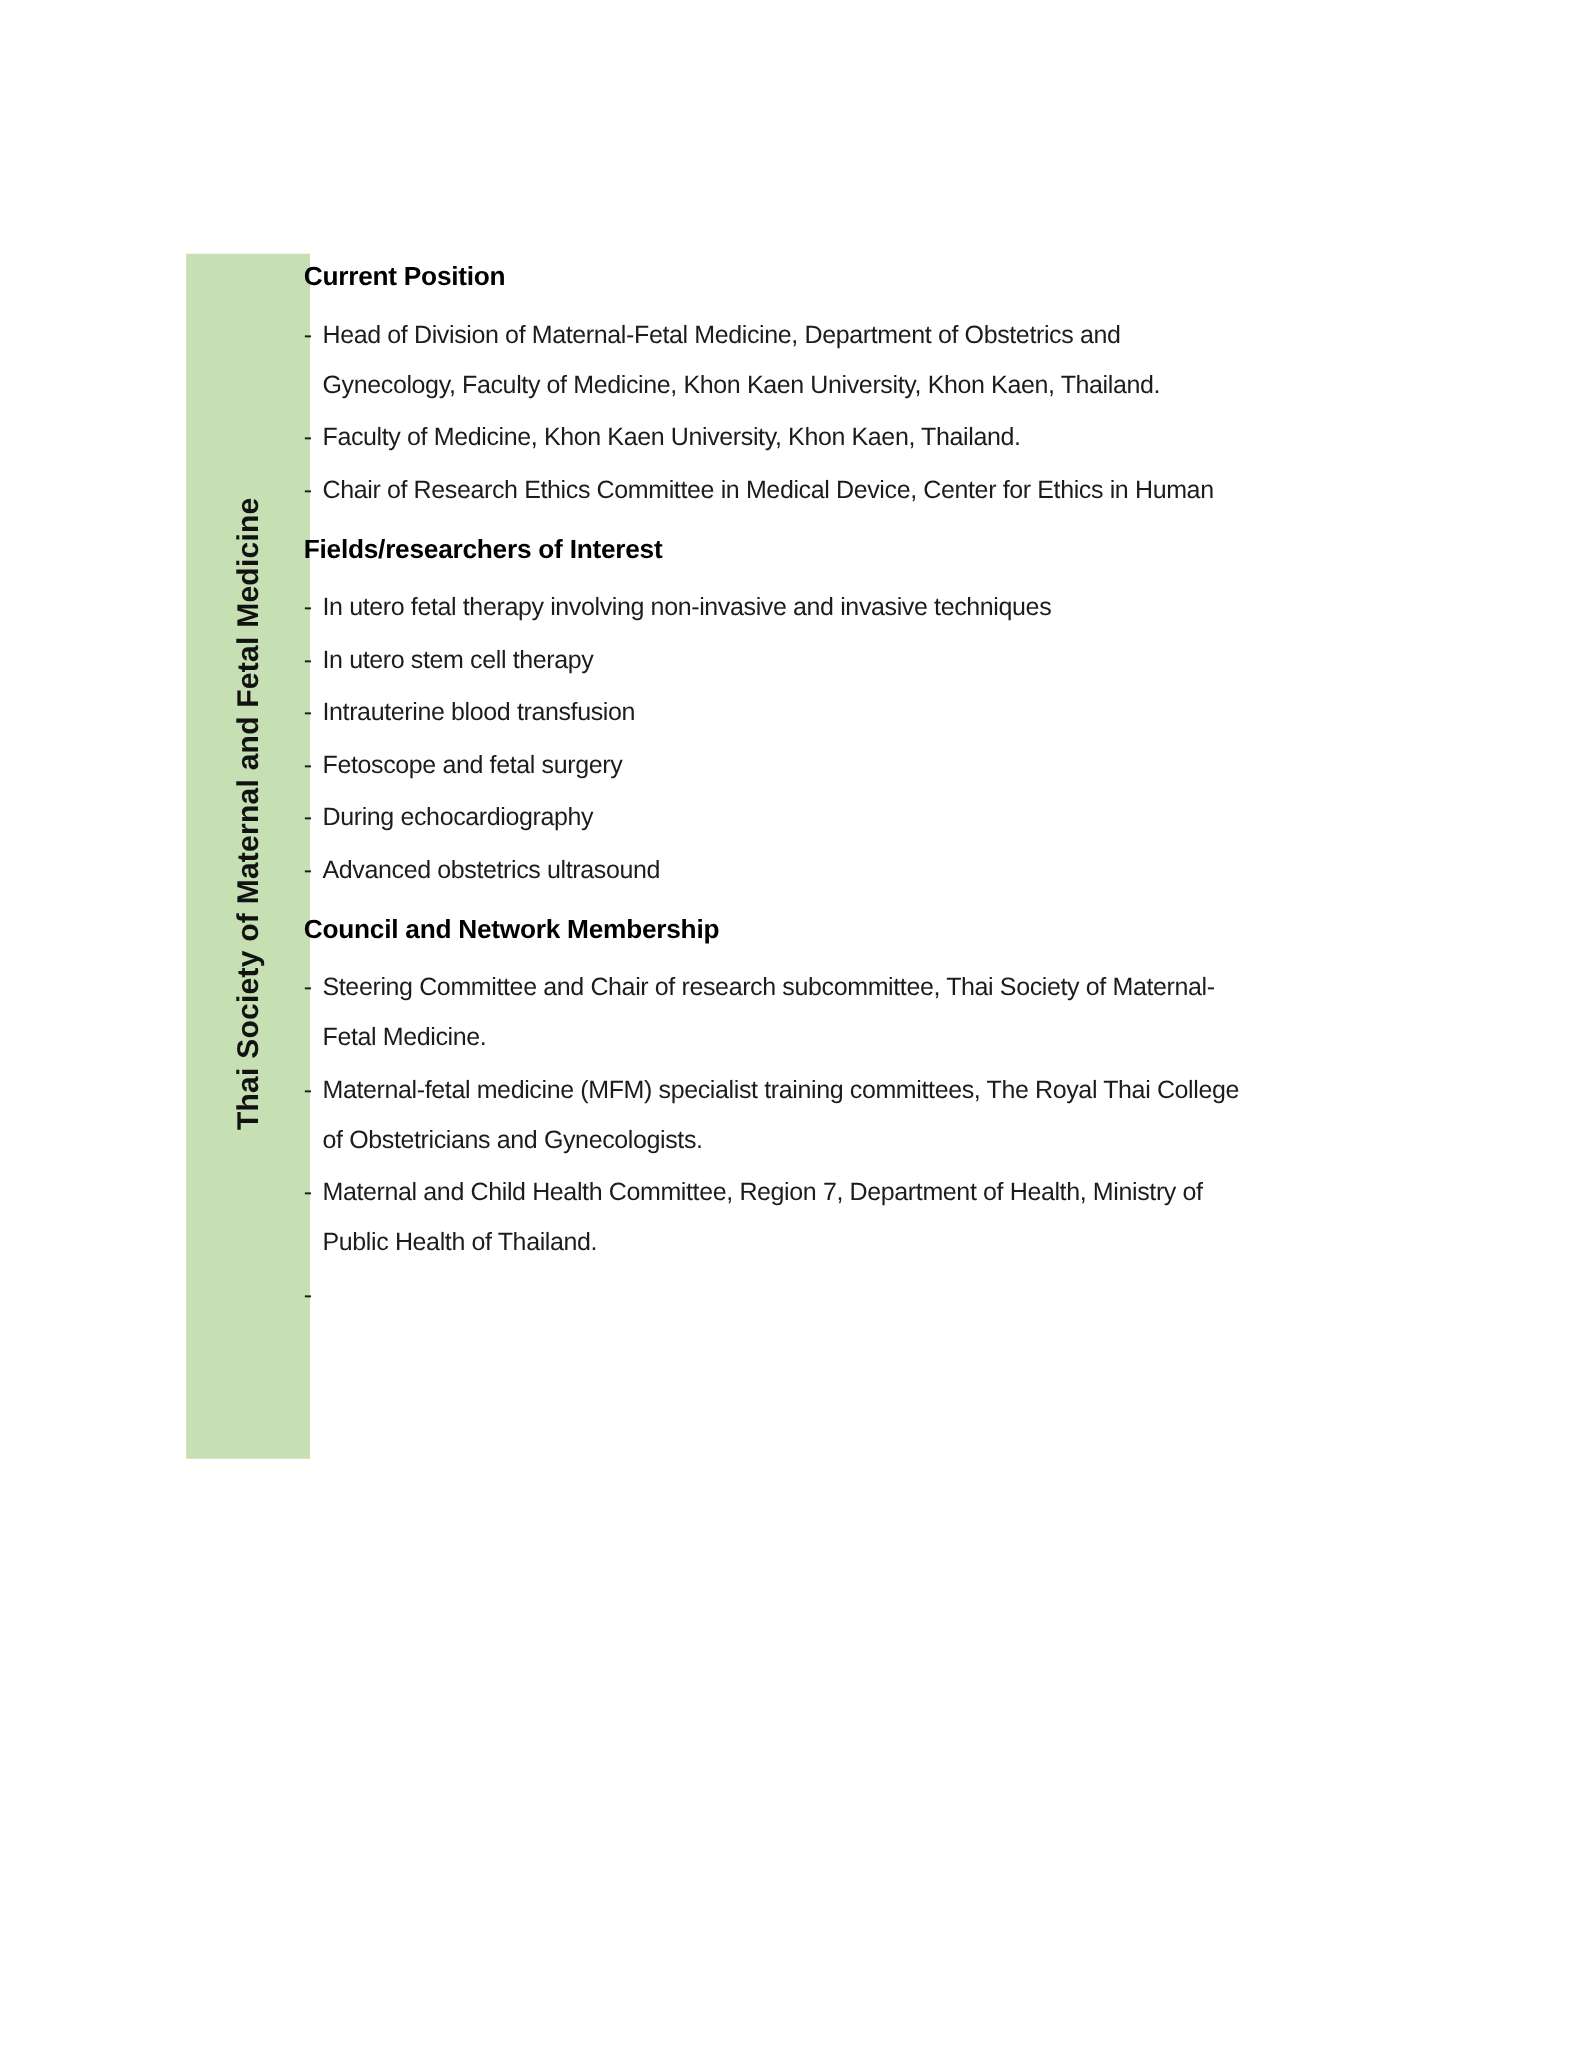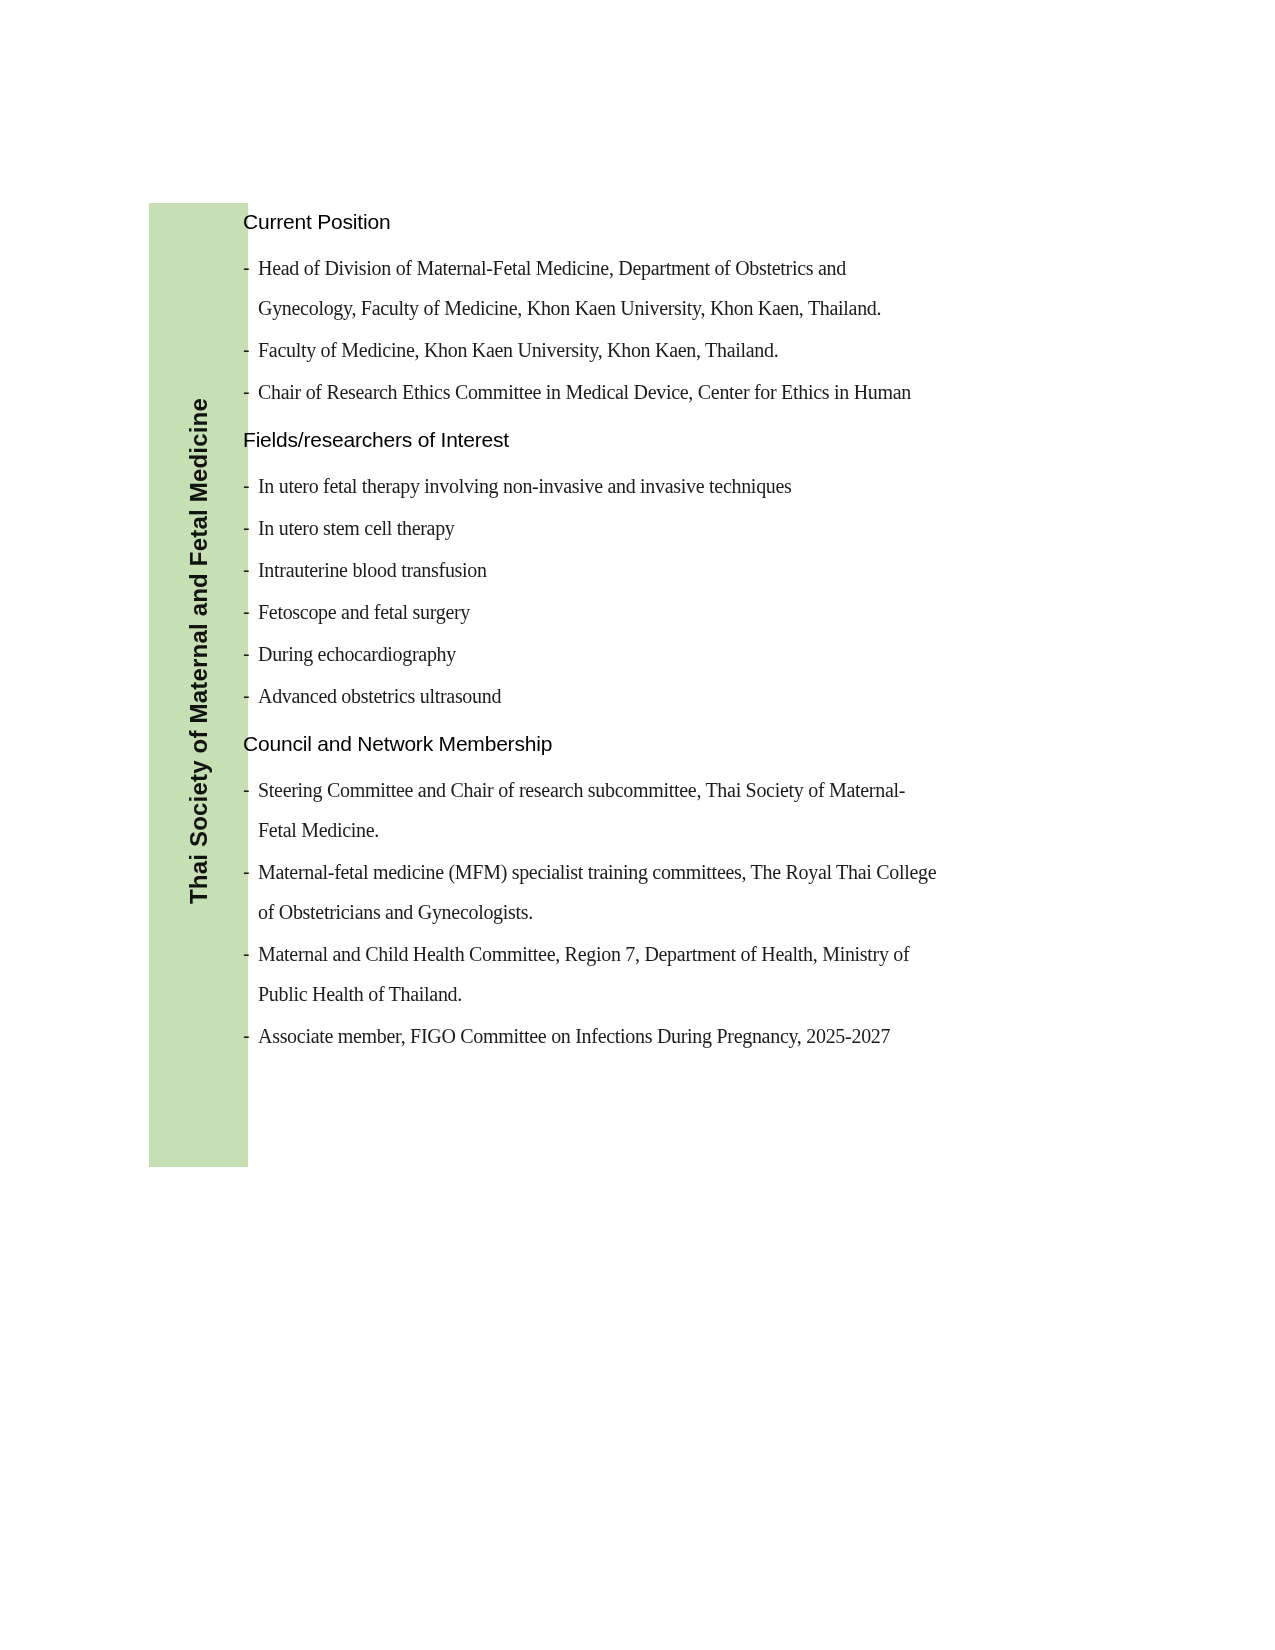--- a/index.html
+++ b/index.html
@@ -35,35 +35,35 @@
     left: 243px;
     top: 202px;
     width: 880px;
     color: #1c1c1c;
     font-size: 20px;
     letter-spacing: -0.3px;
   }
   .section + .section { margin-top: 8px; }
   .heading {
     font-size: 21px;
-    font-weight: normal;
+    font-weight: bold;
     color: #000000;
     line-height: 40px;
     margin: 0 0 6px 0;
     letter-spacing: -0.2px;
   }
   .item {
     display: flex;
     align-items: flex-start;
     line-height: 40px;
     margin-bottom: 2px;
   }
   .dash { width: 15px; flex: none; }
   .lines { display: block; min-width: 0; }
-  .line { display: block; line-height: 40px; white-space: nowrap; font-family: Liberation Serif, serif; }
+  .line { display: block; line-height: 40px; white-space: nowrap; }
 </style>
 </head>
 <body>
 
 <div class="page">
   <div class="sidebar">
     <div class="sidebar-text">Thai Society of Maternal and Fetal Medicine</div>
   </div>
   <div class="content" id="content">
       <section class="section">
@@ -145,19 +145,16 @@
         </div>
         <div class="item">
           <span class="dash">-</span>
           <span class="lines">
             <span class="line">Maternal and Child Health Committee, Region 7, Department of Health, Ministry of</span>
             <span class="line">Public Health of Thailand.</span>
           </span>
         </div>
         <div class="item">
           <span class="dash">-</span>
-          <span class="lines">
-            <span class="line">Associate member, FIGO Committee on Infections During Pregnancy, 2025-2027</span>
-          </span>
         </div>
       </section>
     </div>
 </div>
 
 </body></html>

